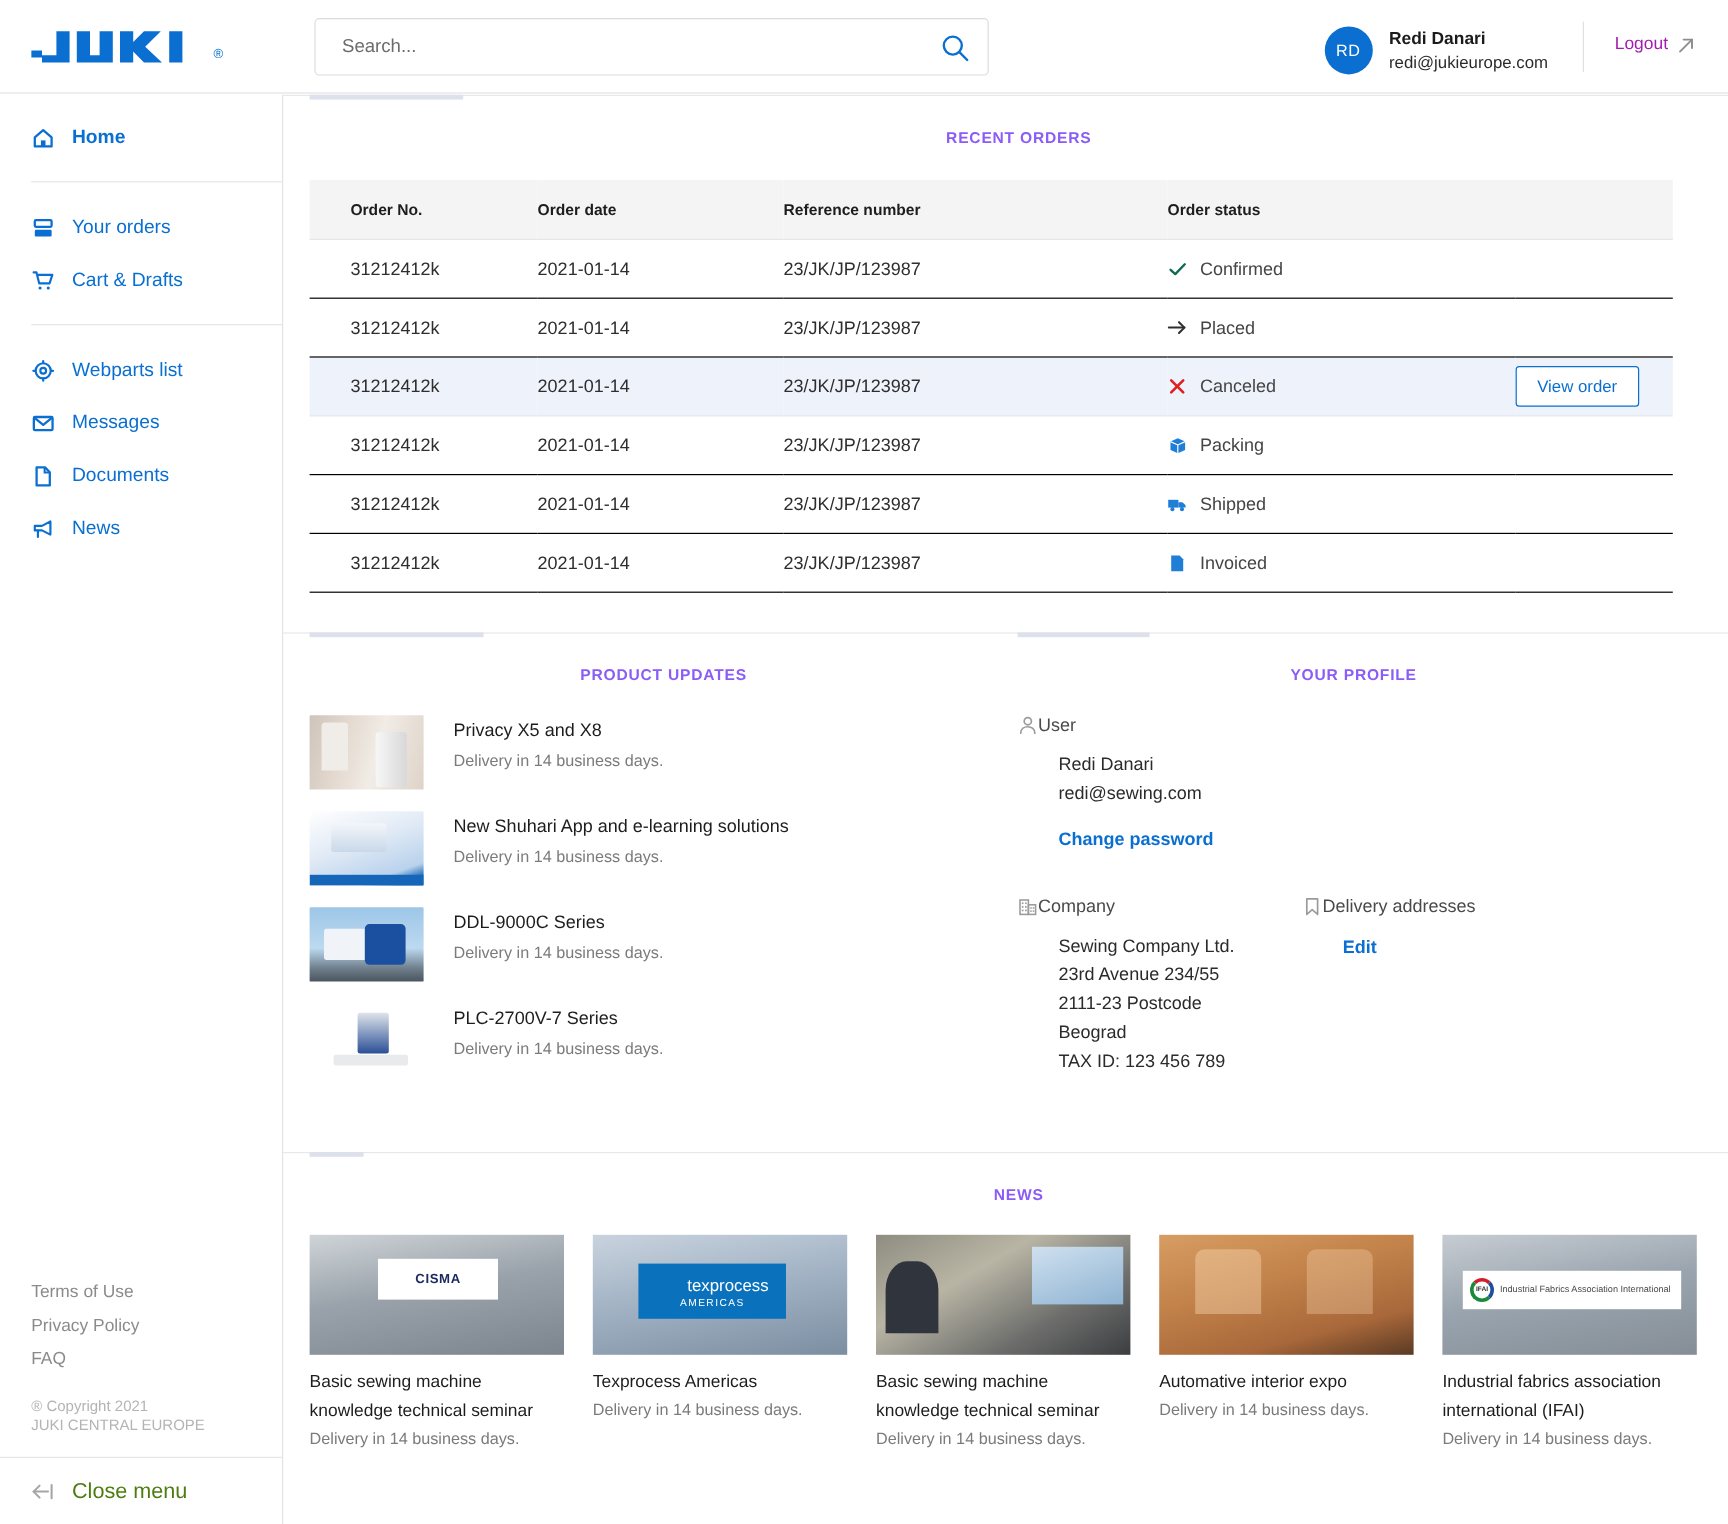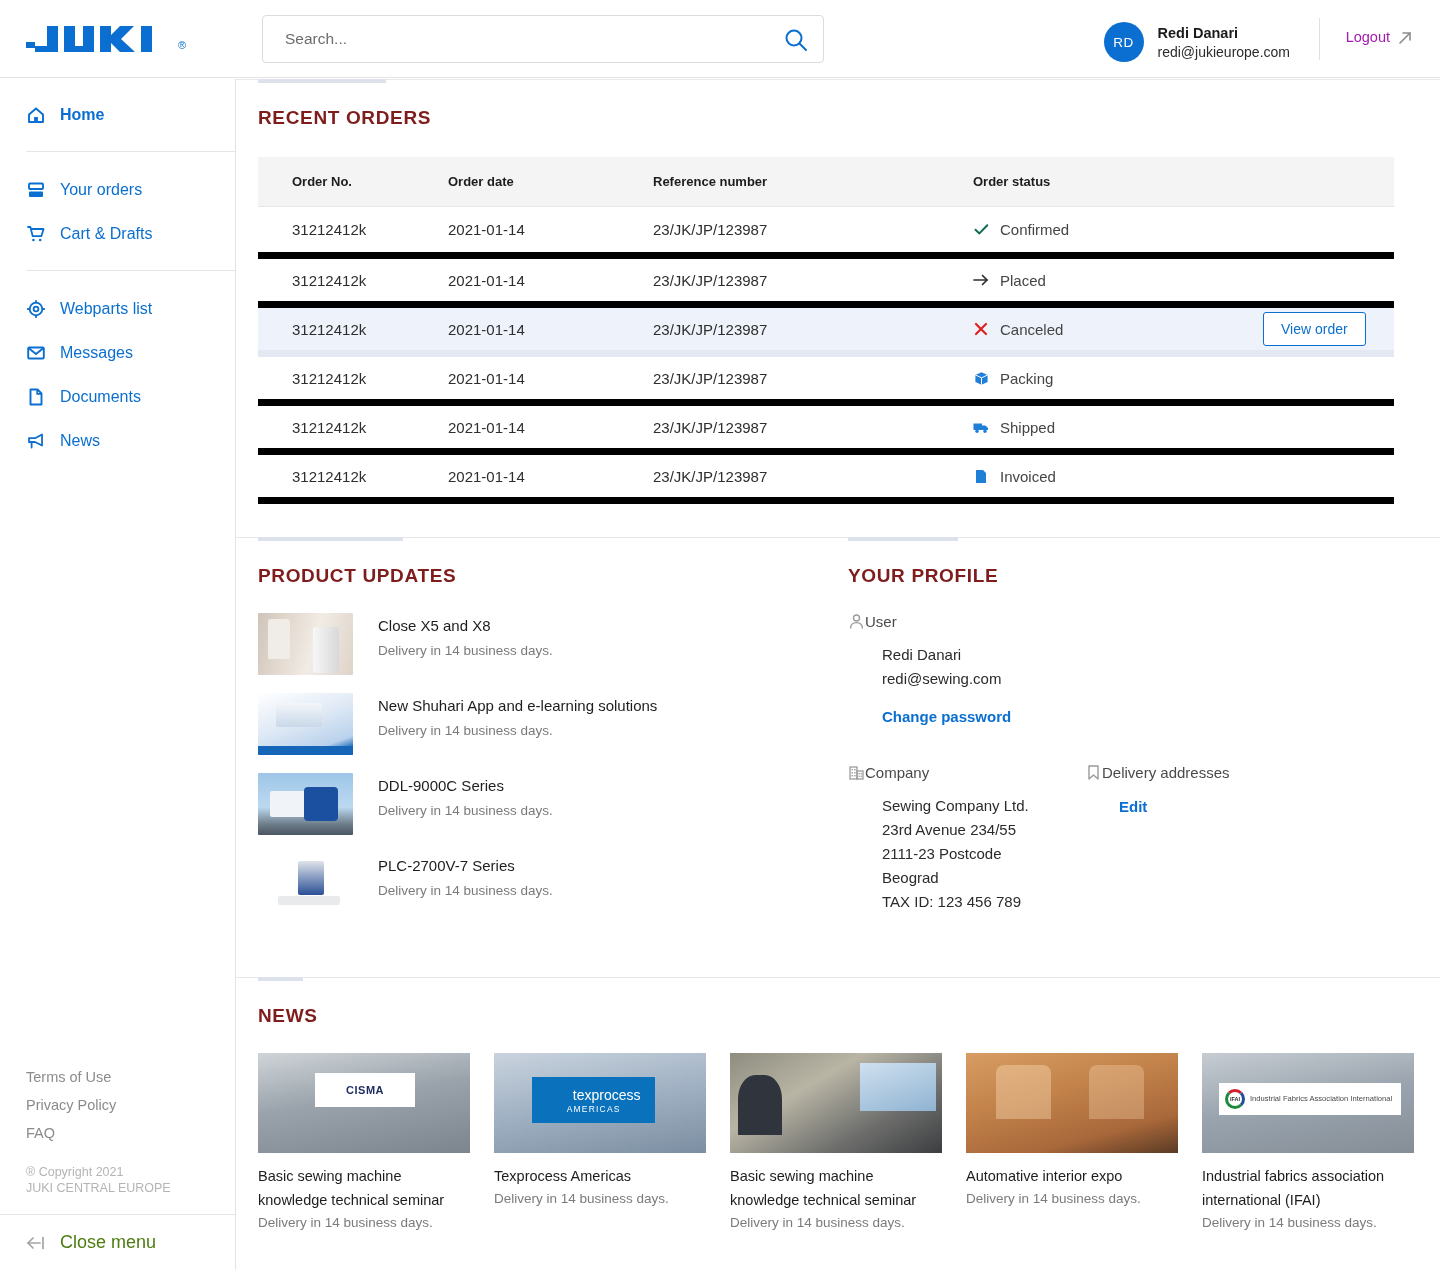--- a/index.html
+++ b/index.html
@@ -84,35 +84,36 @@
   .main { position: absolute; left: 236px; top: 79px; width: 1204px; }
 
   .sec-rule { position: relative; height: 1px; background: #e8e8e8; width: 100%; }
   .sec-rule .accent { position: absolute; top: 0; left: 22px; height: 4px; background: #dce1eb; }
   .accent-w1 { width: 128px; }
   .accent-w2 { width: 145px; }
   .accent-w3 { width: 45px; }
   .accent-right { position: absolute; top: 0; left: 612px; width: 110px; height: 4px; background: #dce1eb; }
 
   .sec-title {
-    font-size: 19px; font-weight: bold; letter-spacing: 0.65px; color: #7f1d1d;
+    font-size: 13px; font-weight: bold; letter-spacing: 0.65px; color: #8b5cf6;
     text-transform: uppercase;
+    text-align: center;
   }
 
   
   .orders-sec { padding: 27px 0 0 22px; }
   .orders-table { margin-top: 28px; width: 1136px; border-collapse: collapse; }
   .orders-table th {
     background: #f4f4f4; text-align: left; font-size: 13px; font-weight: bold; color: #1d1d1d;
     padding: 17px 0 17px 0; border-bottom: 1px solid #e6e6e6;
   }
   .orders-table th:first-child { padding-left: 34px; }
   .orders-table td {
     font-size: 15px; color: #2e2e2e; padding: 0; height: 49px;
-    border-bottom: 7px solid #000000; vertical-align: middle;
+    border-bottom: 1px solid #000000; vertical-align: middle;
   }
   .orders-table td:first-child { padding-left: 34px; }
   .col-no { width: 190px; }
   .col-date { width: 205px; }
   .col-ref { width: 320px; }
   .col-status { width: 290px; }
   .col-act { width: 131px; }
   tr.highlight td { background: #eef2fa; border-bottom-color: #e3e8f2; }
   .status-cell { display: flex; align-items: center; gap: 11px; font-size: 15px; color: #454545; }
   .status-ico { width: 16px; height: 16px; display: flex; align-items: center; justify-content: center; flex: 0 0 16px; }
@@ -491,21 +492,21 @@
     </div>
 
     <div class="mid-band">
 
       <div class="prod-col">
         <div class="sec-title">PRODUCT UPDATES</div>
         <div class="prod-list">
           <div class="prod-row">
             <div class="prod-thumb img-airdog"></div>
             <div class="prod-txt">
-              <div class="prod-title">Close X5 and X8</div>
+              <div class="prod-title">Privacy X5 and X8</div>
               <div class="prod-sub">Delivery in 14 business days.</div>
             </div>
           </div>
           <div class="prod-row">
             <div class="prod-thumb img-shuhari"></div>
             <div class="prod-txt">
               <div class="prod-title">New Shuhari App and e-learning solutions</div>
               <div class="prod-sub">Delivery in 14 business days.</div>
             </div>
           </div>

